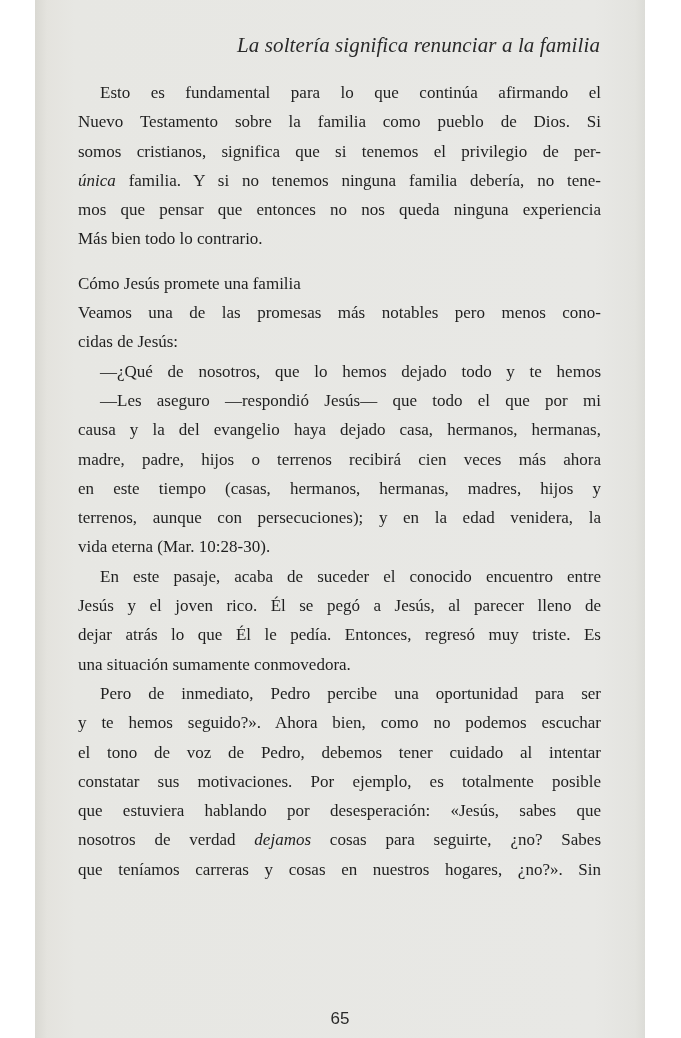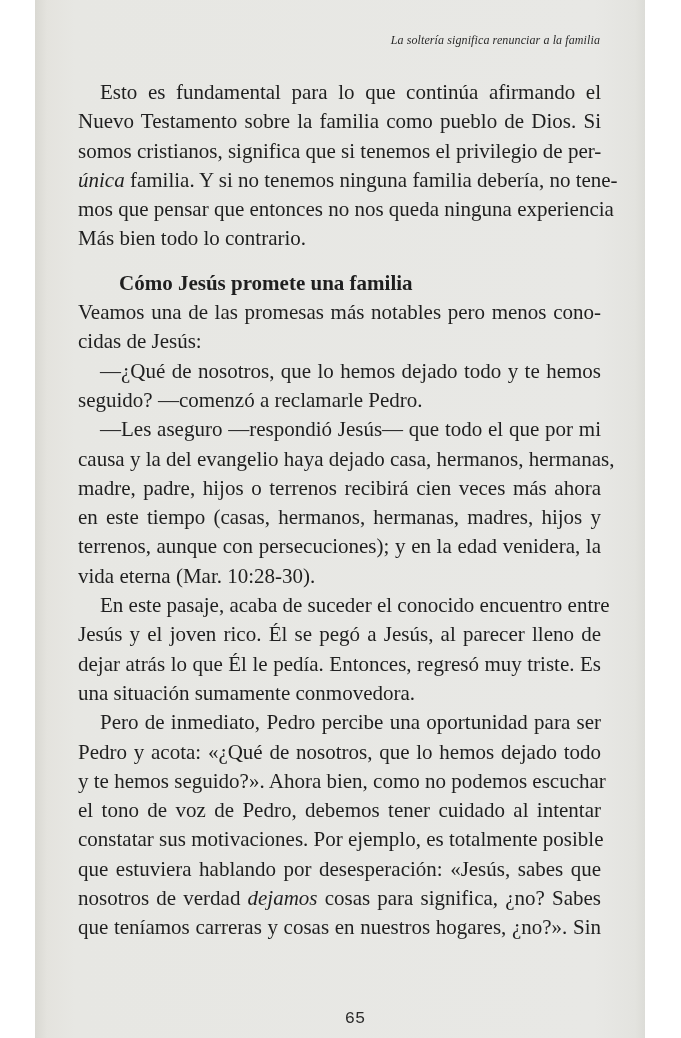--- a/index.html
+++ b/index.html
@@ -17,63 +17,61 @@
       width: 610px;
       height: 1038px;
       background: linear-gradient(90deg, #d9d8d2 0px, #e4e3de 12px, #e7e7e3 40px, #e8e8e5 560px, #e3e3df 600px, #dcdcd7 610px);
     }
     .running-head {
       position: absolute;
       right: 45px;
       top: 33px;
       font-family: "Liberation Serif", "DejaVu Serif", serif;
       font-style: italic;
-      font-size: 12px;
+      font-size: 21px;
       color: #2a2a2a;
       letter-spacing: 0.1px;
     }
     .text-block {
       position: absolute;
       left: 43px;
       top: 78px;
       width: 523px;
       font-family: "Liberation Serif", "DejaVu Serif", serif;
-      font-size: 21px;
+      font-size: 17px;
       line-height: 29.3px;
       color: #1f1f1f;
       text-align: justify;
     }
     .line {
       display: block;
       white-space: nowrap;
       height: 29.3px;
       text-align: justify;
       text-align-last: justify;
     }
     .line.last {
       text-align-last: left;
     }
     .indent { padding-left: 22px; }
     .heading {
-      font-weight: bold;
+      font-weight: normal;
       text-align-last: left;
       margin-top: 15px;
-      margin-left: 41px;
     }
     em { font-style: italic; }
     .page-number {
       position: absolute;
       left: 0;
       width: 610px;
       top: 1009px;
       text-align: center;
-      font-family: Liberation Mono, monospace;
+      font-family: Liberation Sans, sans-serif;
       font-size: 17px;
       color: #2a2a2a;
-      margin-left: 15px;
     }
   </style>
 </head>
 <body>
 
 <div class="page">
   <div class="running-head">La soltería significa renunciar a la familia</div>
 
   <div class="text-block">
 
@@ -88,45 +86,43 @@
 
     <div class="line heading">Cómo Jesús promete una familia</div>
 
     <div>
       <span class="line">Veamos una de las promesas más notables pero menos cono-</span>
       <span class="line last">cidas de Jesús:</span>
     </div>
 
     <div>
       <span class="line indent">—¿Qué de nosotros, que lo hemos dejado todo y te hemos</span>
-      <span class="line last">seguido? —comenzó a reclamarle Pedro.</span>
     </div>
 
     <div>
       <span class="line indent">—Les aseguro —respondió Jesús— que todo el que por mi</span>
       <span class="line">causa y la del evangelio haya dejado casa, hermanos, hermanas,</span>
       <span class="line">madre, padre, hijos o terrenos recibirá cien veces más ahora</span>
       <span class="line">en este tiempo (casas, hermanos, hermanas, madres, hijos y</span>
       <span class="line">terrenos, aunque con persecuciones); y en la edad venidera, la</span>
       <span class="line last">vida eterna (Mar. 10:28-30).</span>
     </div>
 
     <div>
       <span class="line indent">En este pasaje, acaba de suceder el conocido encuentro entre</span>
       <span class="line">Jesús y el joven rico. Él se pegó a Jesús, al parecer lleno de</span>
       <span class="line">dejar atrás lo que Él le pedía. Entonces, regresó muy triste. Es</span>
       <span class="line last">una situación sumamente conmovedora.</span>
     </div>
 
     <div>
       <span class="line indent">Pero de inmediato, Pedro percibe una oportunidad para ser</span>
-      <span class="line">Pedro y acota: «¿Qué de nosotros, que lo hemos dejado todo</span>
       <span class="line">y te hemos seguido?». Ahora bien, como no podemos escuchar</span>
       <span class="line">el tono de voz de Pedro, debemos tener cuidado al intentar</span>
       <span class="line">constatar sus motivaciones. Por ejemplo, es totalmente posible</span>
       <span class="line">que estuviera hablando por desesperación: «Jesús, sabes que</span>
-      <span class="line"><span>nosotros de verdad </span><em>dejamos</em><span> cosas para significa, ¿no? Sabes</span></span>
+      <span class="line"><span>nosotros de verdad </span><em>dejamos</em><span> cosas para seguirte, ¿no? Sabes</span></span>
       <span class="line">que teníamos carreras y cosas en nuestros hogares, ¿no?». Sin</span>
     </div>
   </div>
 
   <div class="page-number">65</div>
 </div>
 
 </body></html>

